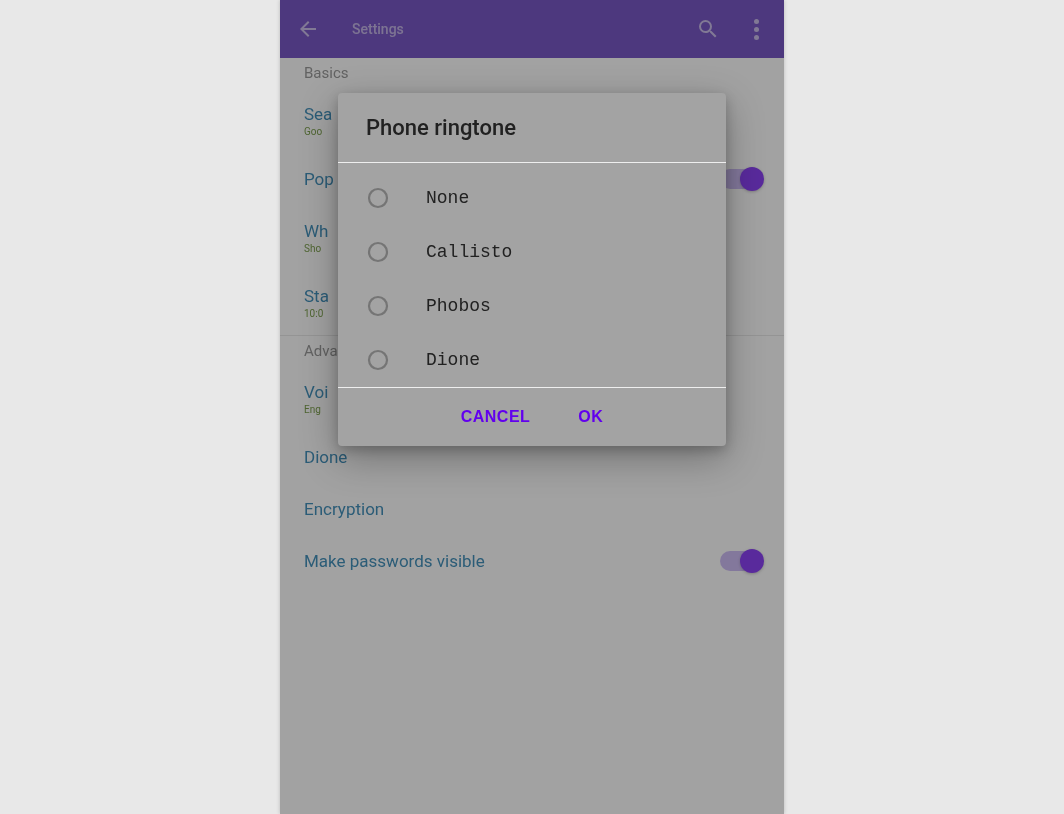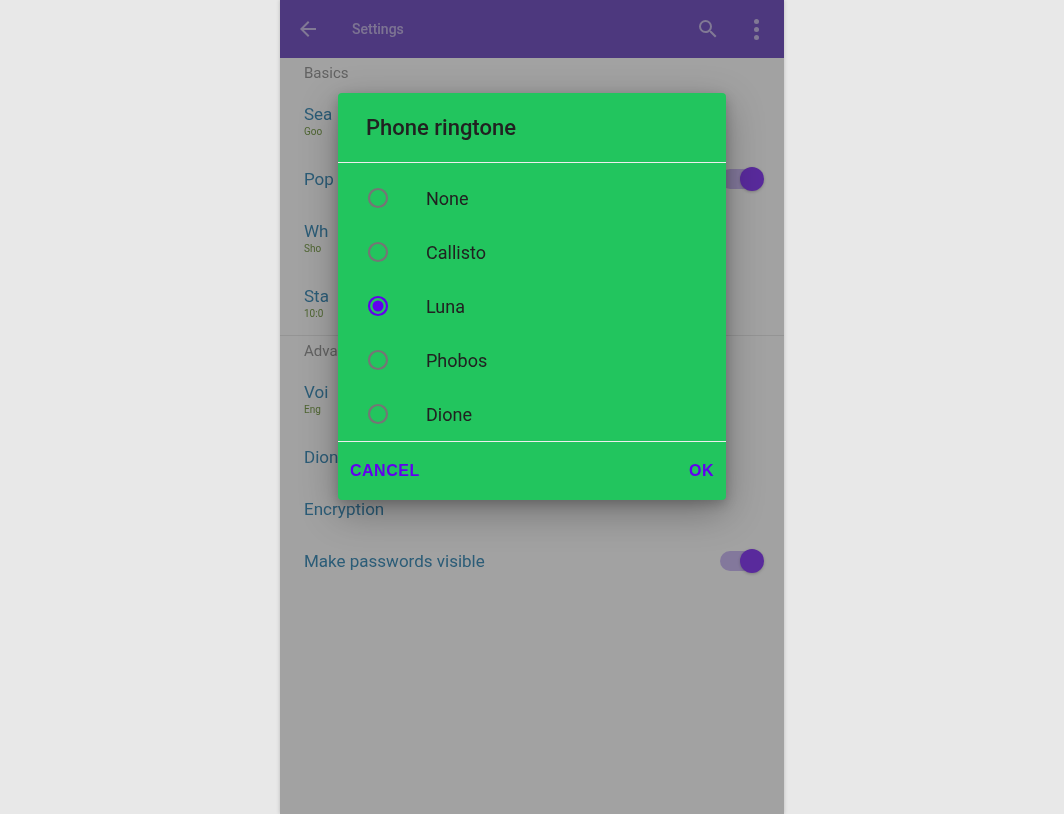--- a/index.html
+++ b/index.html
@@ -87,21 +87,21 @@
       inset: 0;
       background: rgba(80,80,80,.52);
     }
     
     
     .dialog {
       position: absolute;
       left: 338px;
       top: 93px;
       width: 388px;
-      background: #22c55e;
+      background: #a3a3a3;
       border-radius: 4px;
       box-shadow: 0 12px 38px rgba(0,0,0,.3), 0 4px 12px rgba(0,0,0,.2);
       display: flex;
       flex-direction: column;
       overflow: hidden;
     }
     .dialog-title {
       padding: 22px 28px 22px;
       font-size: 22px;
       font-weight: 500;
@@ -112,20 +112,21 @@
       padding: 8px 0 0;
       max-height: 442px;
       overflow: hidden;
     }
     .radio-item {
       display: flex;
       align-items: center;
       gap: 36px;
       padding: 15px 28px;
       cursor: pointer;
+      font-family: Liberation Mono, monospace;
     }
     .radio {
       width: 24px;
       height: 24px;
       flex-shrink: 0;
       position: relative;
     }
     .radio svg { width: 24px; height: 24px; }
     .radio-outer {
       fill: none;
@@ -135,21 +136,21 @@
     .radio-item.selected .radio-outer { stroke: #6200ee; }
     .radio-inner { fill: #6200ee; }
     .radio-label {
       font-size: 18px;
       color: #212121;
     }
     .dialog-actions {
       border-top: 1px solid #eee;
       padding: 12px 8px;
       display: flex;
-      justify-content: space-between;
+      justify-content: center;
       gap: 40px;
     }
     .dialog-btn {
       background: none;
       border: none;
       font-size: 16px;
       font-weight: 600;
       color: #6200ee;
       letter-spacing: .5px;
       cursor: pointer;
@@ -256,27 +257,20 @@
             <circle class="radio-outer" cx="12" cy="12" r="9"></circle>
           </svg></span>
         <span class="radio-label">None</span>
       </div>
       <div class="radio-item">
         <span class="radio"><svg viewBox="0 0 24 24">
             <circle class="radio-outer" cx="12" cy="12" r="9"></circle>
           </svg></span>
         <span class="radio-label">Callisto</span>
       </div>
-      <div class="radio-item selected">
-        <span class="radio"><svg viewBox="0 0 24 24">
-            <circle class="radio-outer" cx="12" cy="12" r="9"></circle>
-            <circle class="radio-inner" cx="12" cy="12" r="5.5"></circle>
-          </svg></span>
-        <span class="radio-label">Luna</span>
-      </div>
       <div class="radio-item">
         <span class="radio"><svg viewBox="0 0 24 24">
             <circle class="radio-outer" cx="12" cy="12" r="9"></circle>
           </svg></span>
         <span class="radio-label">Phobos</span>
       </div>
       <div class="radio-item">
         <span class="radio"><svg viewBox="0 0 24 24">
             <circle class="radio-outer" cx="12" cy="12" r="9"></circle>
           </svg></span>

